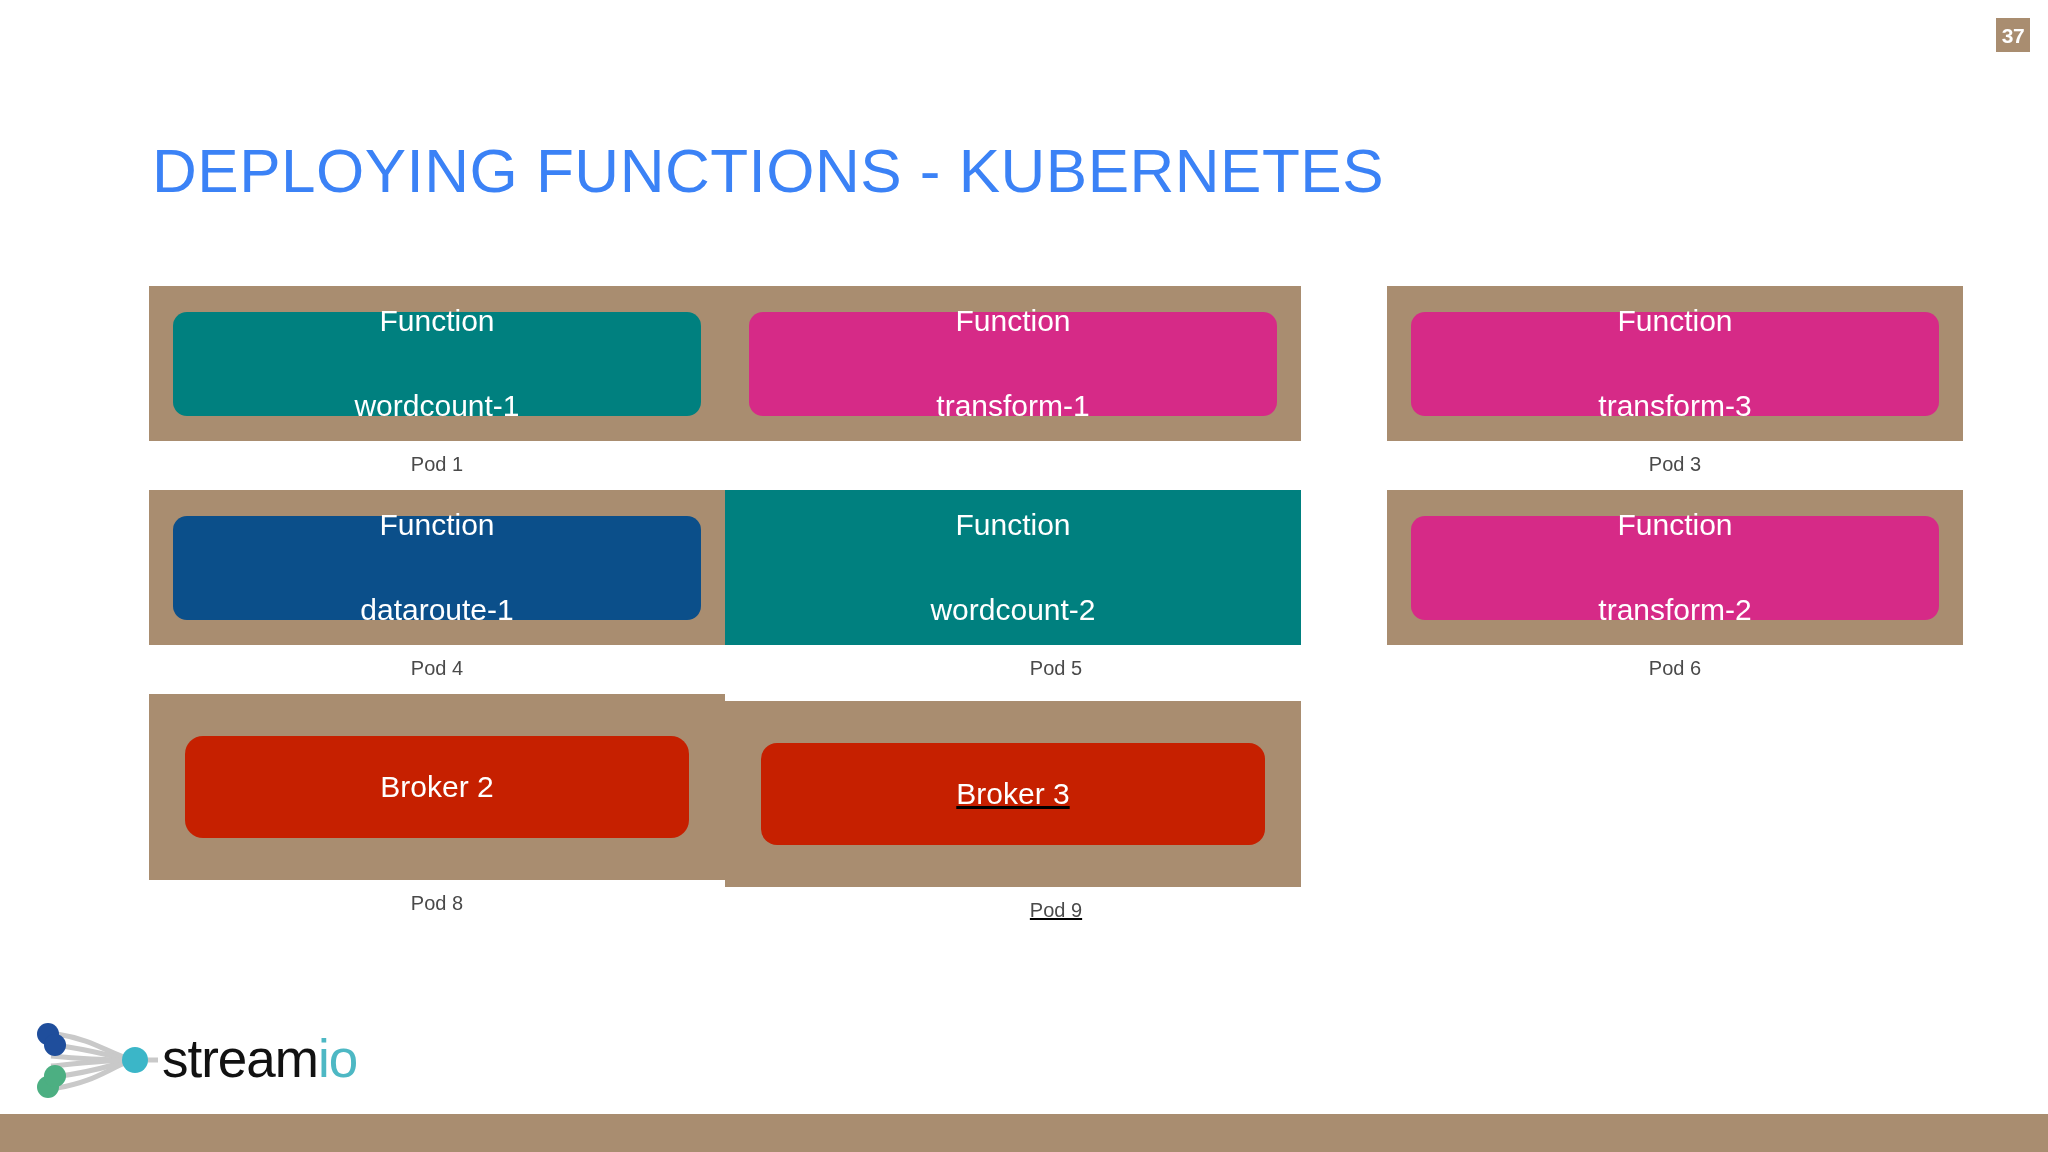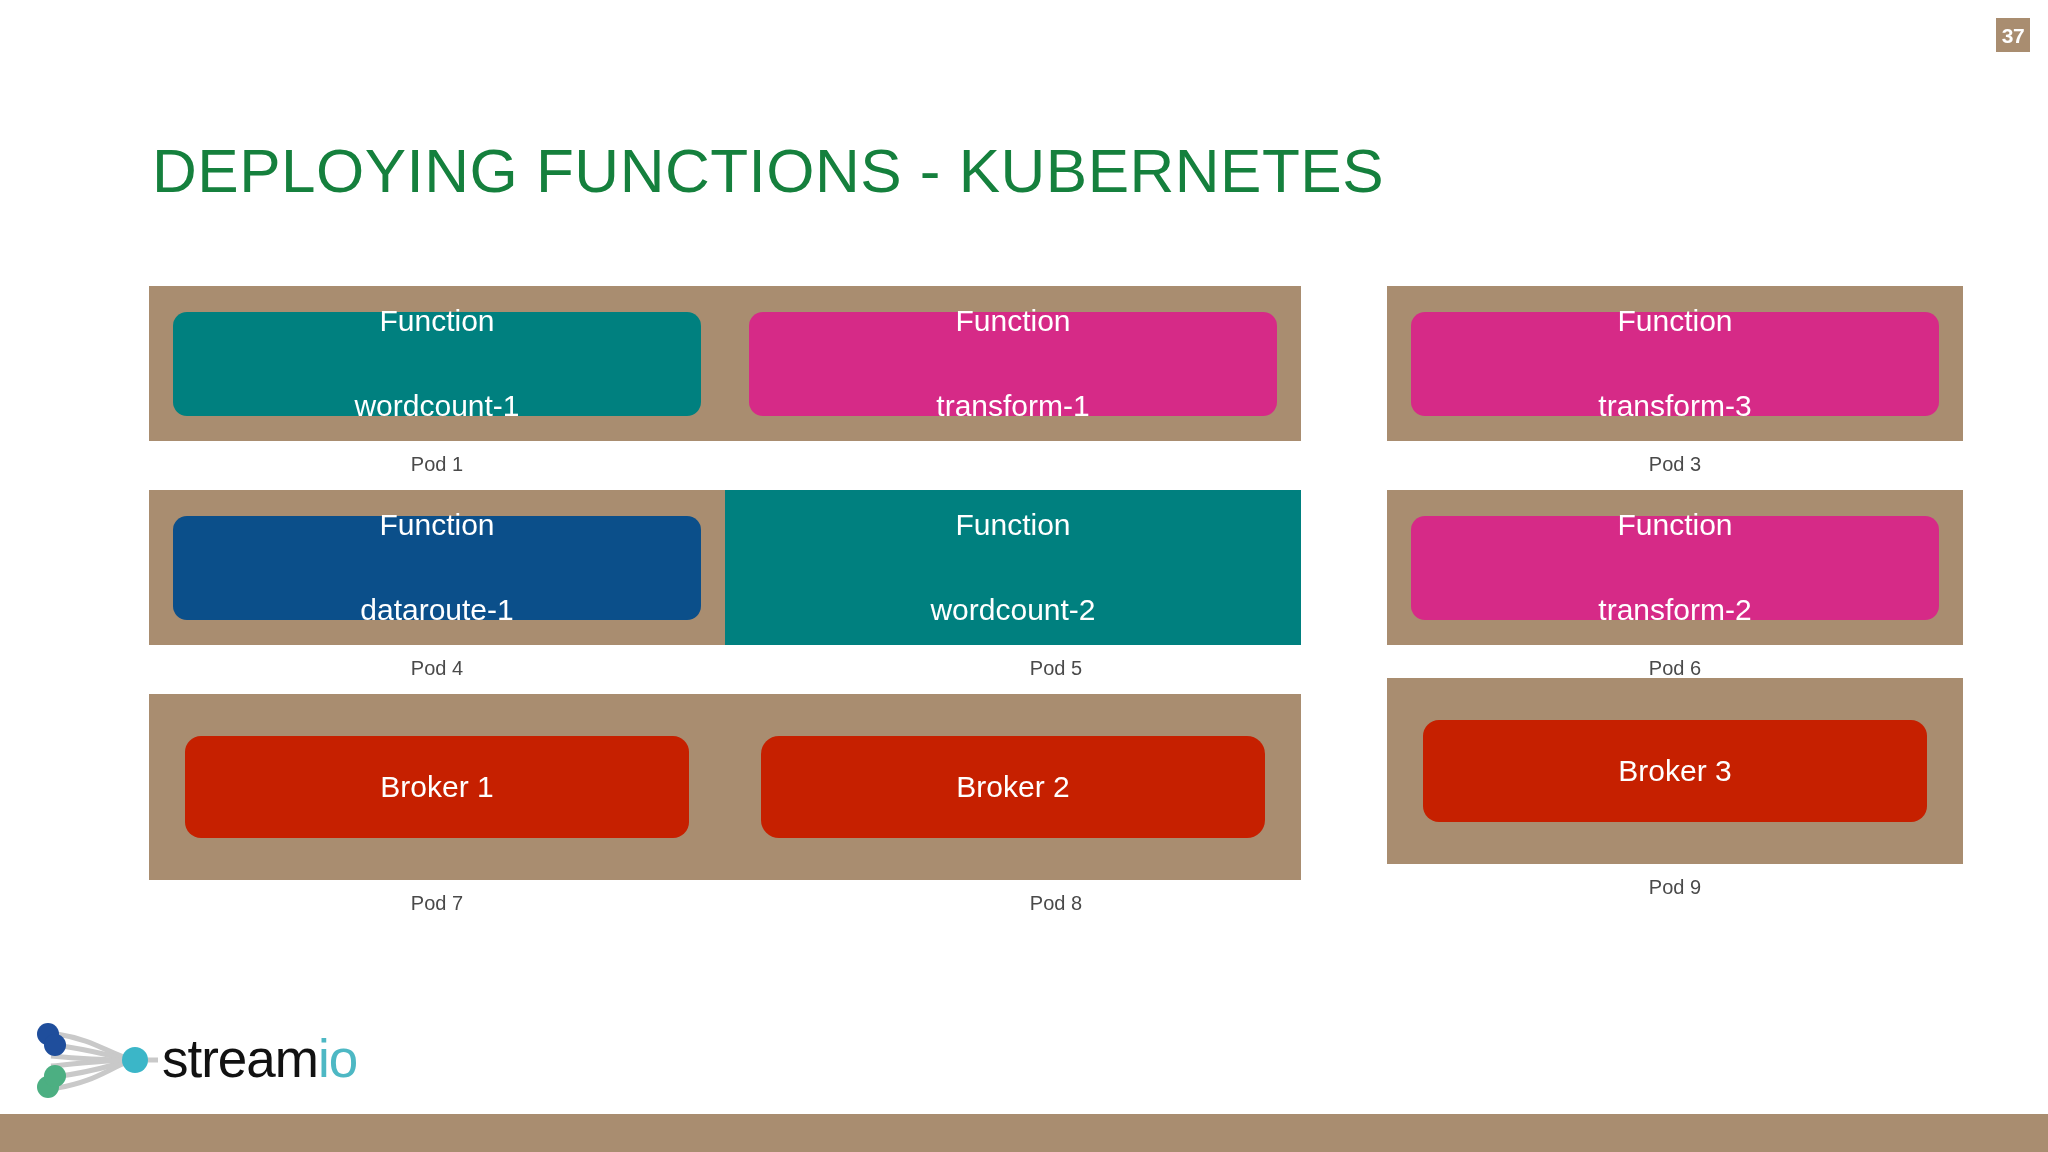--- a/index.html
+++ b/index.html
@@ -43,21 +43,21 @@
     line-height: 1;
   }
 
   
   .slide-title {
     position: absolute;
     left: 152px;
     top: 98px;
     font-size: 62px;
     letter-spacing: 0.5px;
-    color: #15803d;
+    color: #3b82f6;
     font-weight: normal;
     white-space: nowrap;
     line-height: 1;
   }
 
   
   .pod-grid {
     position: absolute;
     left: 149px;
     top: 286px;
@@ -216,35 +216,27 @@
         <div class="pod-frame">
           <div class="fn-box" style="background: rgb(214, 42, 135);">
             <span class="fn-line">Function</span>
             <span class="fn-line">transform-2</span>
           </div>
         </div>
         <div class="pod-label">Pod 6</div>
       </div>
       <div class="pod-cell" style="margin-top: 16px;">
         <div class="pod-frame row-brokers">
-          <div class="fn-box broker" style="background: rgb(198, 32, 0);">
-            <span class="fn-line">Broker 1</span>
-          </div>
-        </div>
-        <div class="pod-label">Pod 7</div>
-      </div>
-      <div class="pod-cell" style="margin-top: 16px;">
-        <div class="pod-frame row-brokers">
           <div class="fn-box broker" style="background: rgb(198, 32, 0); border-radius: 18px;">
             <span class="fn-line">Broker 2</span>
           </div>
         </div>
         <div class="pod-label">Pod 8</div>
       </div>
-      <div class="pod-cell" style="margin-top: 0;">
+      <div class="pod-cell" style="margin-top: 23px; text-decoration: underline;">
         <div class="pod-frame row-brokers">
           <div class="fn-box broker" style="background: rgb(198, 32, 0);">
             <span class="fn-line">Broker 3</span>
           </div>
         </div>
         <div class="pod-label">Pod 9</div>
       </div>
     </div>
 
   <div class="logo">

